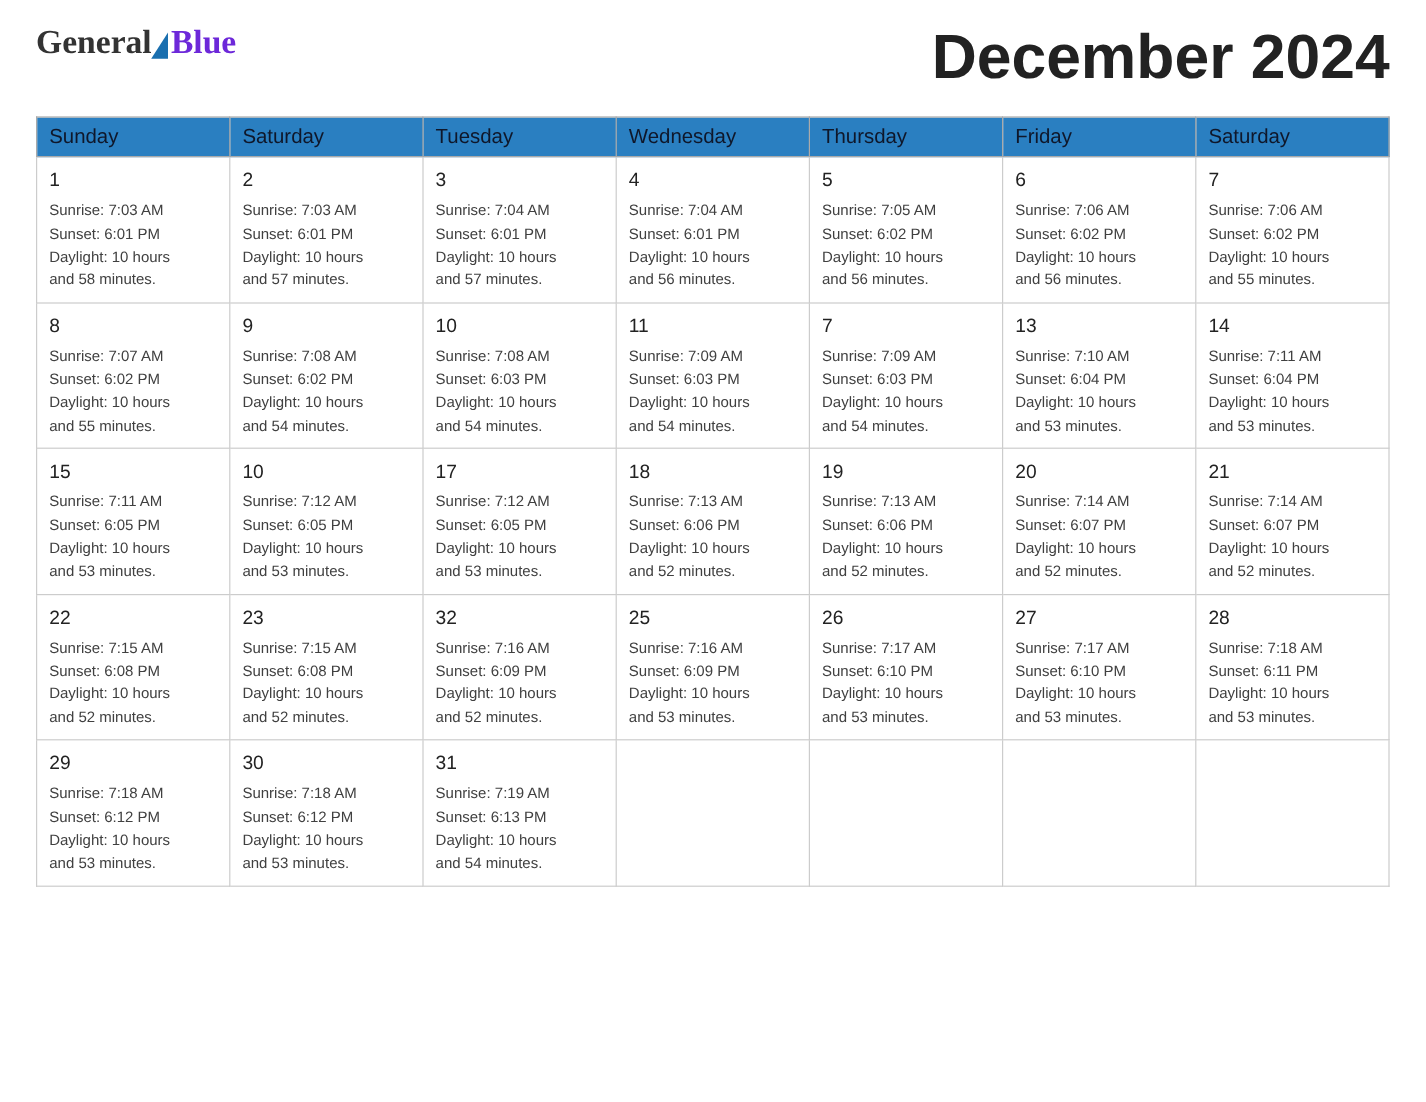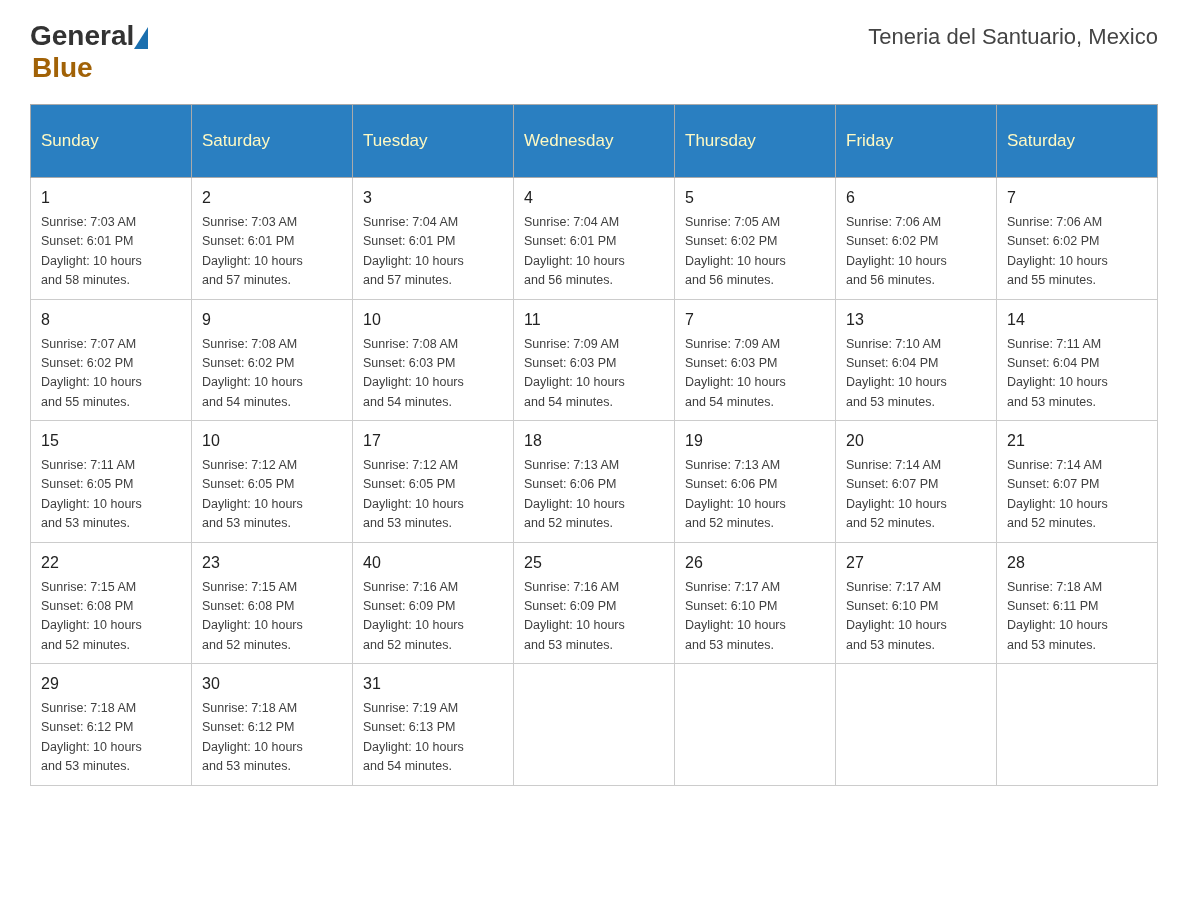--- a/index.html
+++ b/index.html
@@ -25,26 +25,27 @@
       width: 0;
       height: 0;
       border-left: 14px solid transparent;
       border-right: 0px solid transparent;
       border-bottom: 22px solid #1a6faf;
       margin-top: 4px;
     }
     .logo-text-blue {
       font-size: 28px;
       font-weight: bold;
-      color: #a16207;
+      color: #6d28d9;
     }
     .logo-wrapper {
       display: flex;
-      flex-direction: column;
+      flex-direction: row;
       align-items: flex-start;
+      font-family: Liberation Serif, serif;
     }
     .logo-row {
       display: flex;
       align-items: center;
     }
     .title-area {
       text-align: right;
     }
     .month-title {
       font-size: 52px;
@@ -57,24 +58,24 @@
       color: #444;
       margin-top: 4px;
     }
     .calendar-table {
       width: 100%;
       border-collapse: collapse;
       border: 1px solid #aaa;
     }
     .calendar-table th {
       background-color: #2a7fc1;
-      color: #fef9c3;
+      color: #0f172a;
       font-size: 17px;
       font-weight: normal;
-      padding: 26px 10px;
+      padding: 6px 10px;
       text-align: left;
       border: 1px solid #aaa;
     }
     .calendar-table td {
       vertical-align: top;
       padding: 8px 10px;
       border: 1px solid #ccc;
       width: 14.28%;
       min-height: 110px;
       font-size: 13px;
@@ -107,21 +108,21 @@
   <div class="logo-wrapper">
     <div class="logo-row">
       <span class="logo-text-general">General</span>
       <span class="logo-triangle"></span>
     </div>
     <div class="logo-row" style="margin-left:2px;">
       <span class="logo-text-blue">Blue</span>
     </div>
   </div>
   <div class="title-area">
-    <div class="location-title">Teneria del Santuario, Mexico</div>
+    <div class="month-title">December 2024</div>
   </div>
 </div>
 
 <table class="calendar-table">
   <thead>
     <tr>
     <th>Sunday</th>
         <th>Saturday</th>
         <th>Tuesday</th>
         <th>Wednesday</th>
@@ -293,21 +294,21 @@
 and 52 minutes.</div>
         </td>
         <td>
           <span class="day-number">23</span>
           <div class="day-info" style="white-space: pre-line;">Sunrise: 7:15 AM
 Sunset: 6:08 PM
 Daylight: 10 hours
 and 52 minutes.</div>
         </td>
         <td>
-          <span class="day-number">40</span>
+          <span class="day-number">32</span>
           <div class="day-info" style="white-space: pre-line;">Sunrise: 7:16 AM
 Sunset: 6:09 PM
 Daylight: 10 hours
 and 52 minutes.</div>
         </td>
         <td>
           <span class="day-number">25</span>
           <div class="day-info" style="white-space: pre-line;">Sunrise: 7:16 AM
 Sunset: 6:09 PM
 Daylight: 10 hours

